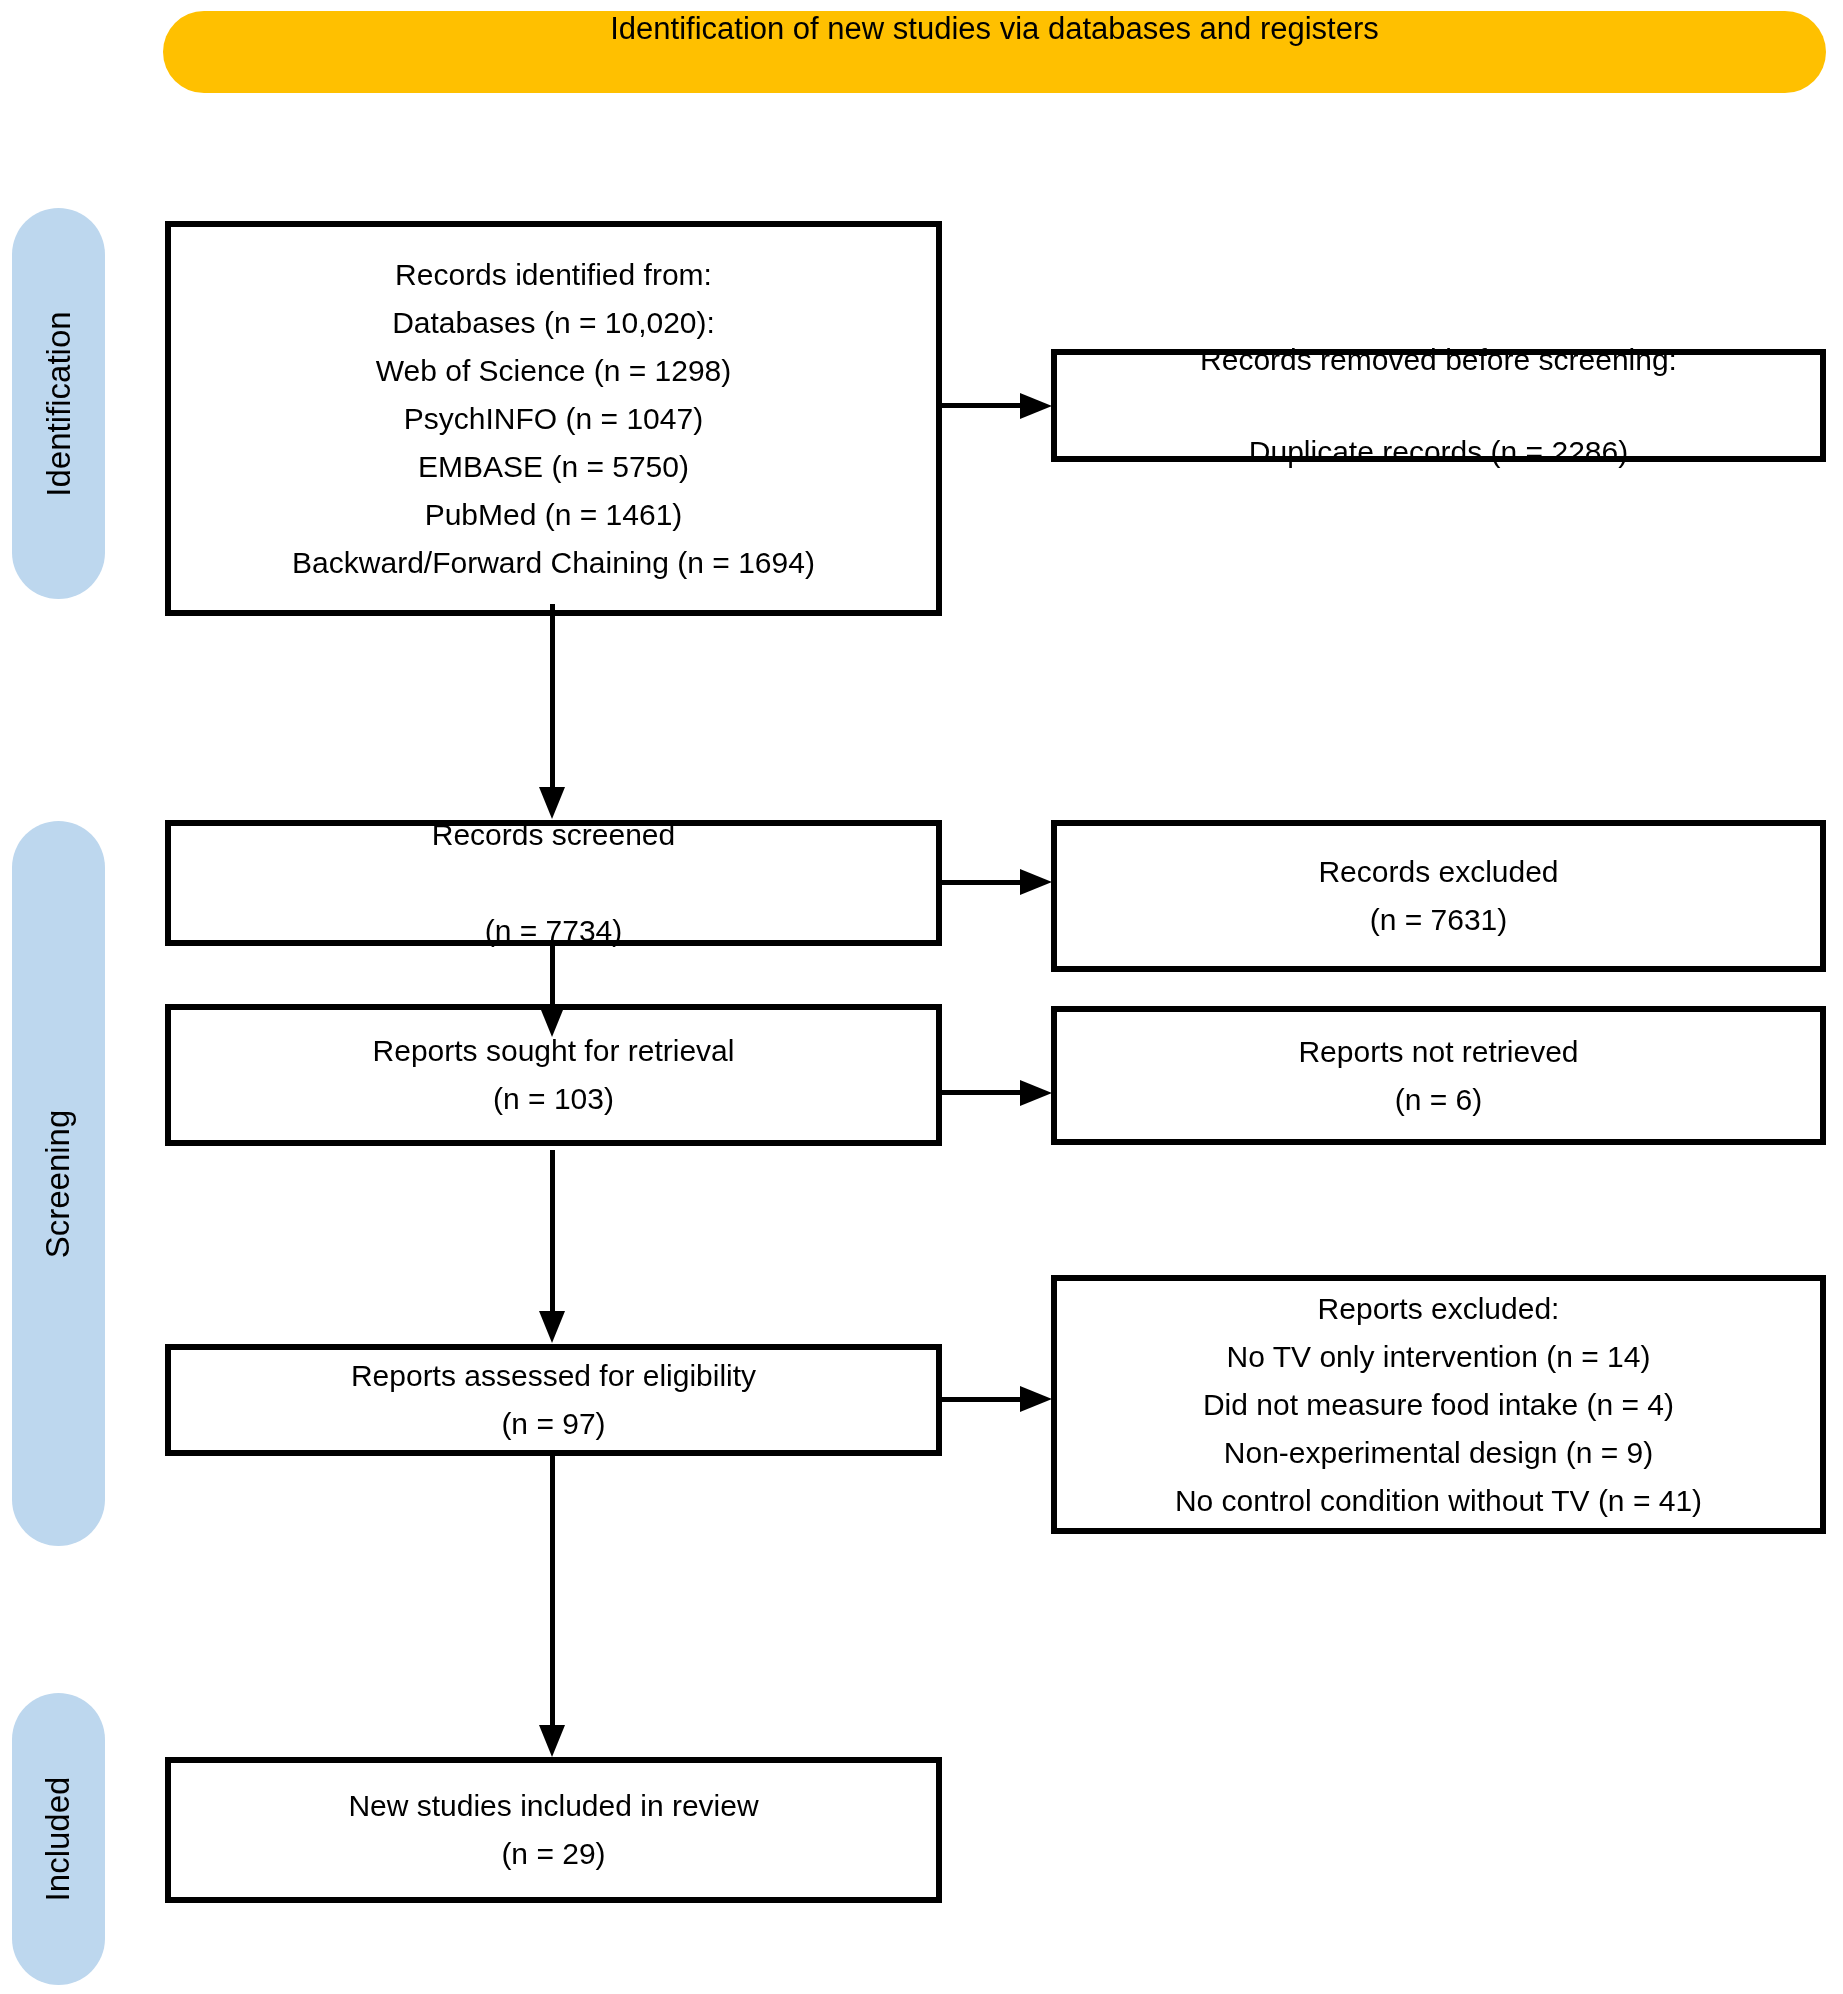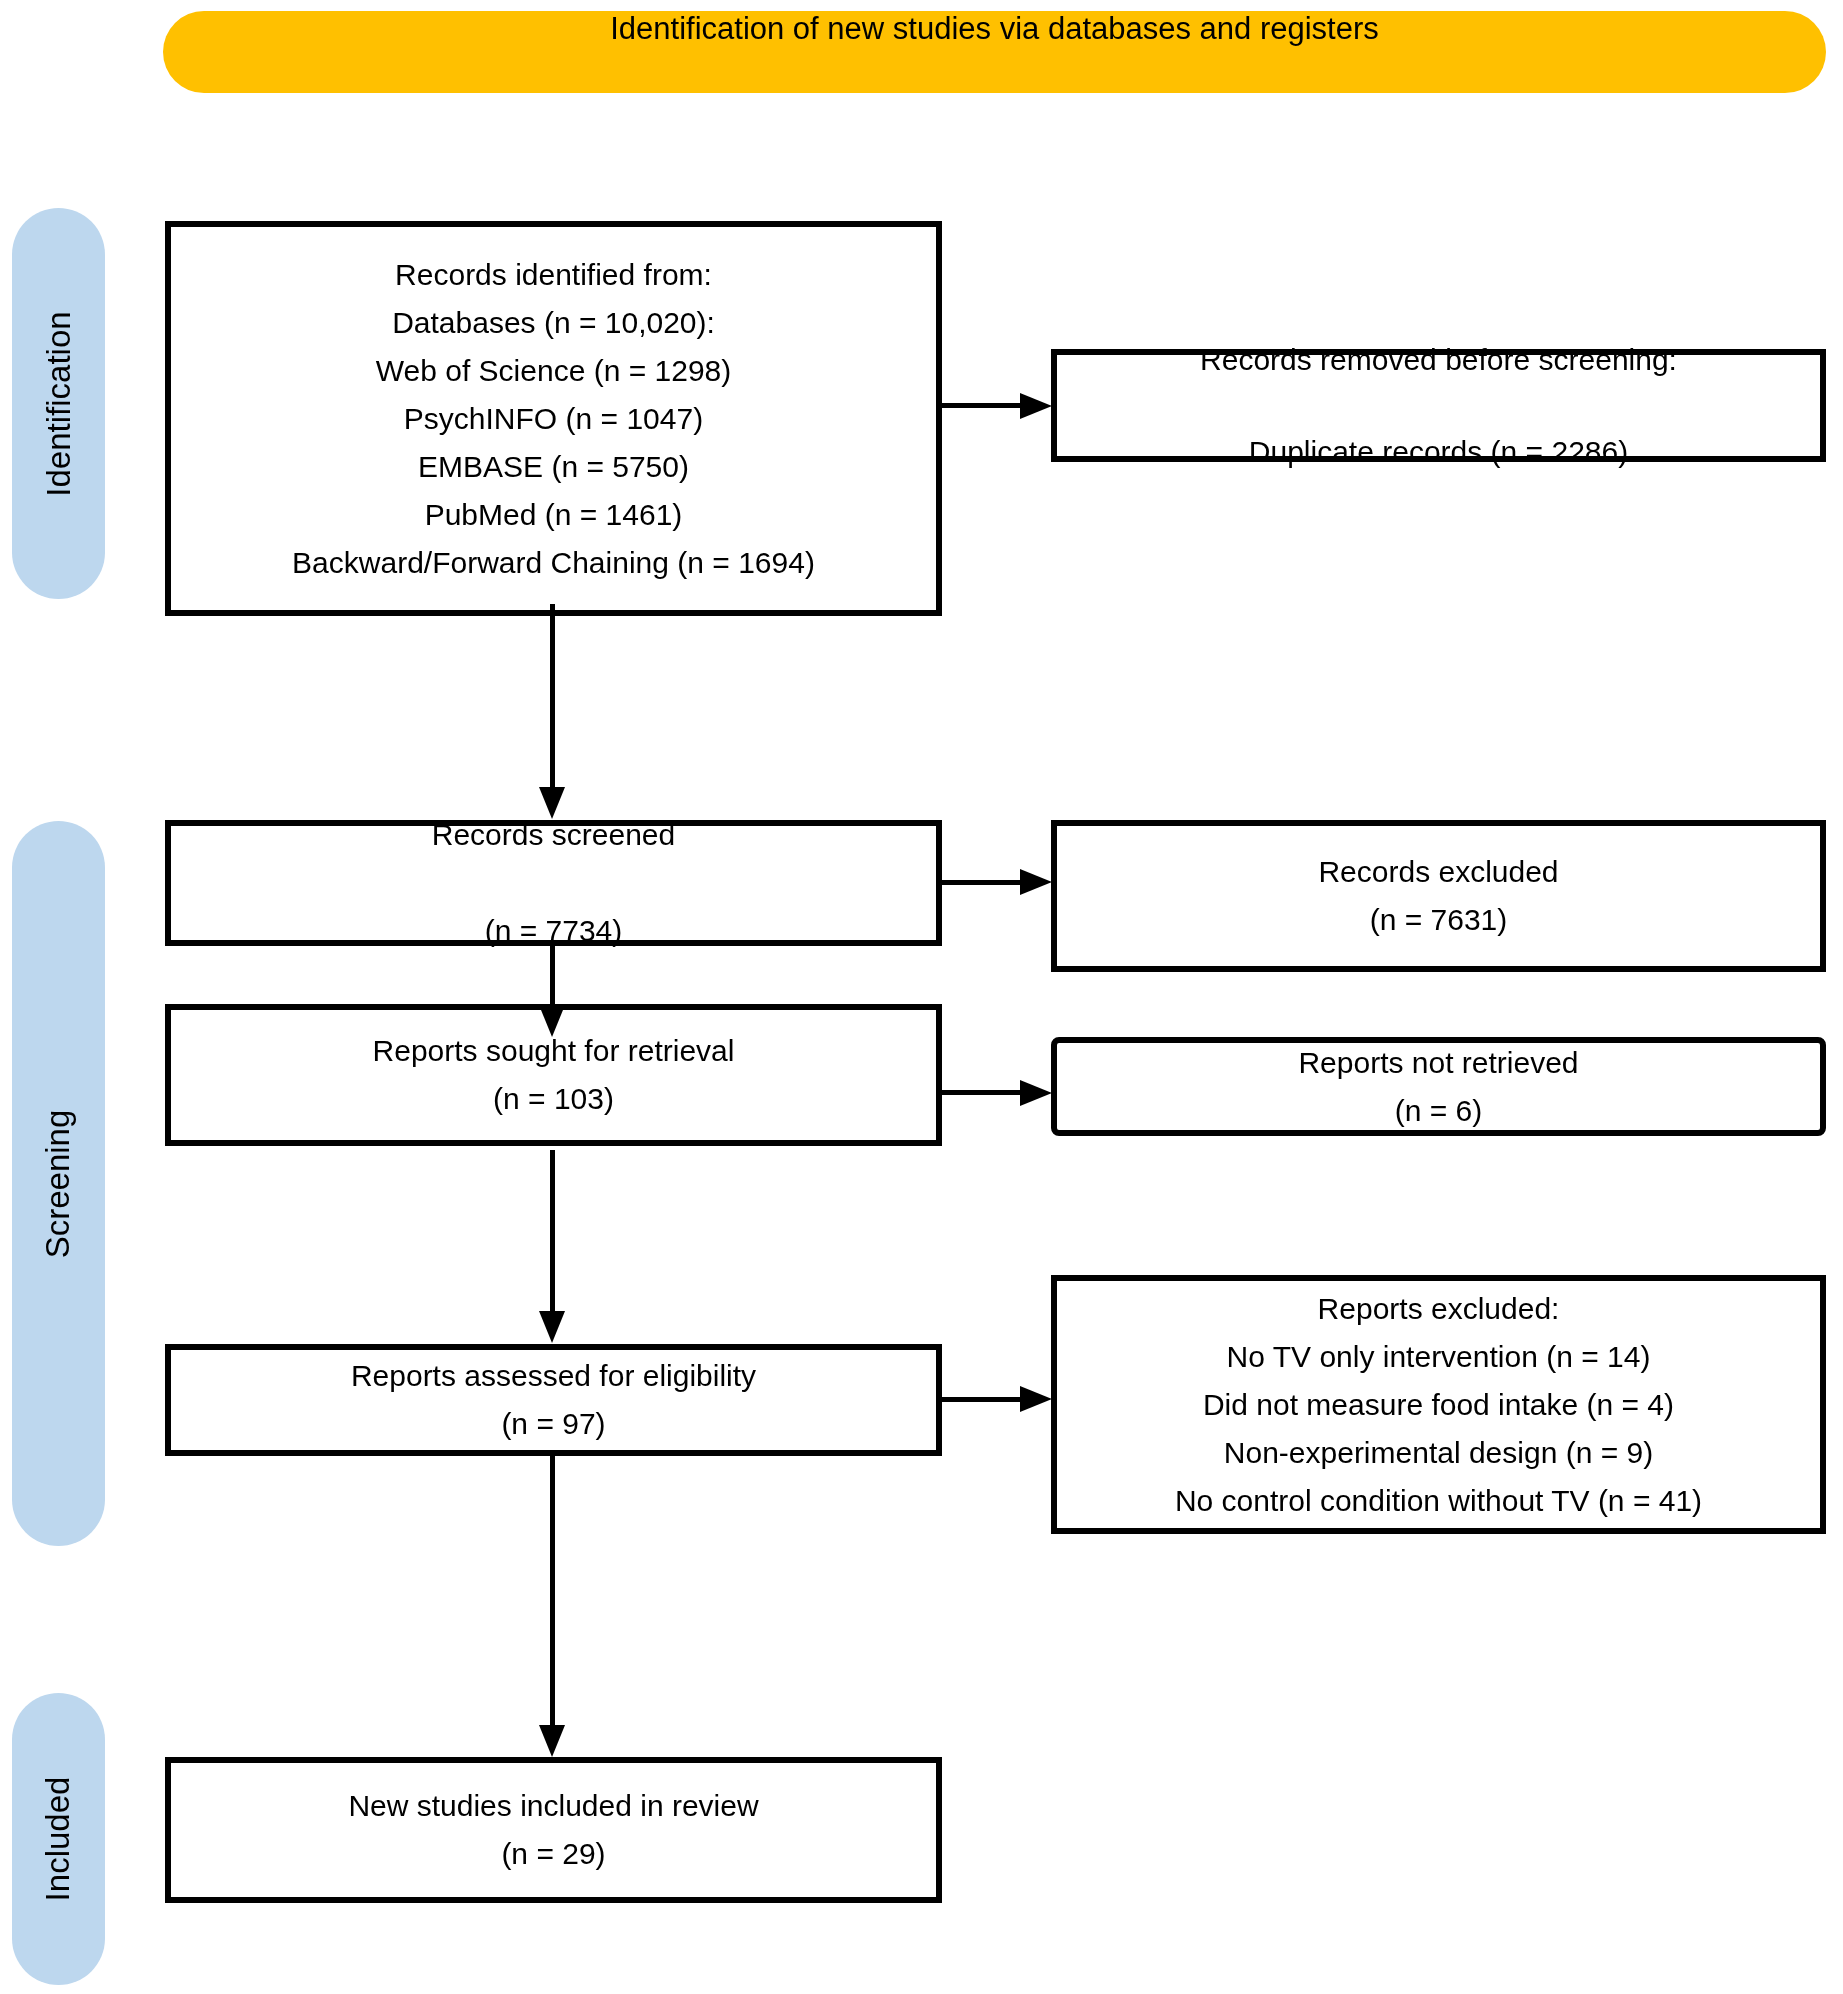--- a/index.html
+++ b/index.html
@@ -36,21 +36,21 @@
   }
   .col-left{left:165px;width:777px;}
   .col-right{left:1051px;width:775px;}
   .box-a{top:209px;height:395px;margin-top:12px;}
   .box-b{top:820px;height:126px;gap:48px;}
   .box-c{top:1004px;height:142px;}
   .box-d{top:1344px;height:112px;}
   .box-e{top:1757px;height:146px;}
   .box-r1{top:349px;height:113px;gap:44px;}
   .box-r2{top:820px;height:152px;}
-  .box-r3{top:1037px;height:99px;border-radius:8px;}
+  .box-r3{top:1006px;height:139px;}
   .box-r4{top:1275px;height:259px;}
   
   .shaft-h{position:absolute;left:942px;width:79px;height:5.3px;background:#000;}
   .shaft-v{position:absolute;left:550px;width:5.3px;background:#000;}
   .head-right{position:absolute;left:1020px;width:0;height:0;
     border-top:13px solid transparent;border-bottom:13px solid transparent;border-left:32px solid #000;}
   .head-down{position:absolute;left:539px;width:0;height:0;
     border-left:13px solid transparent;border-right:13px solid transparent;border-top:32px solid #000;}
   .arrow-h1-shaft{top:403px;}  .arrow-h1-head{top:393px;}
   .arrow-h2-shaft{top:880px;} .arrow-h2-head{top:869px;}

